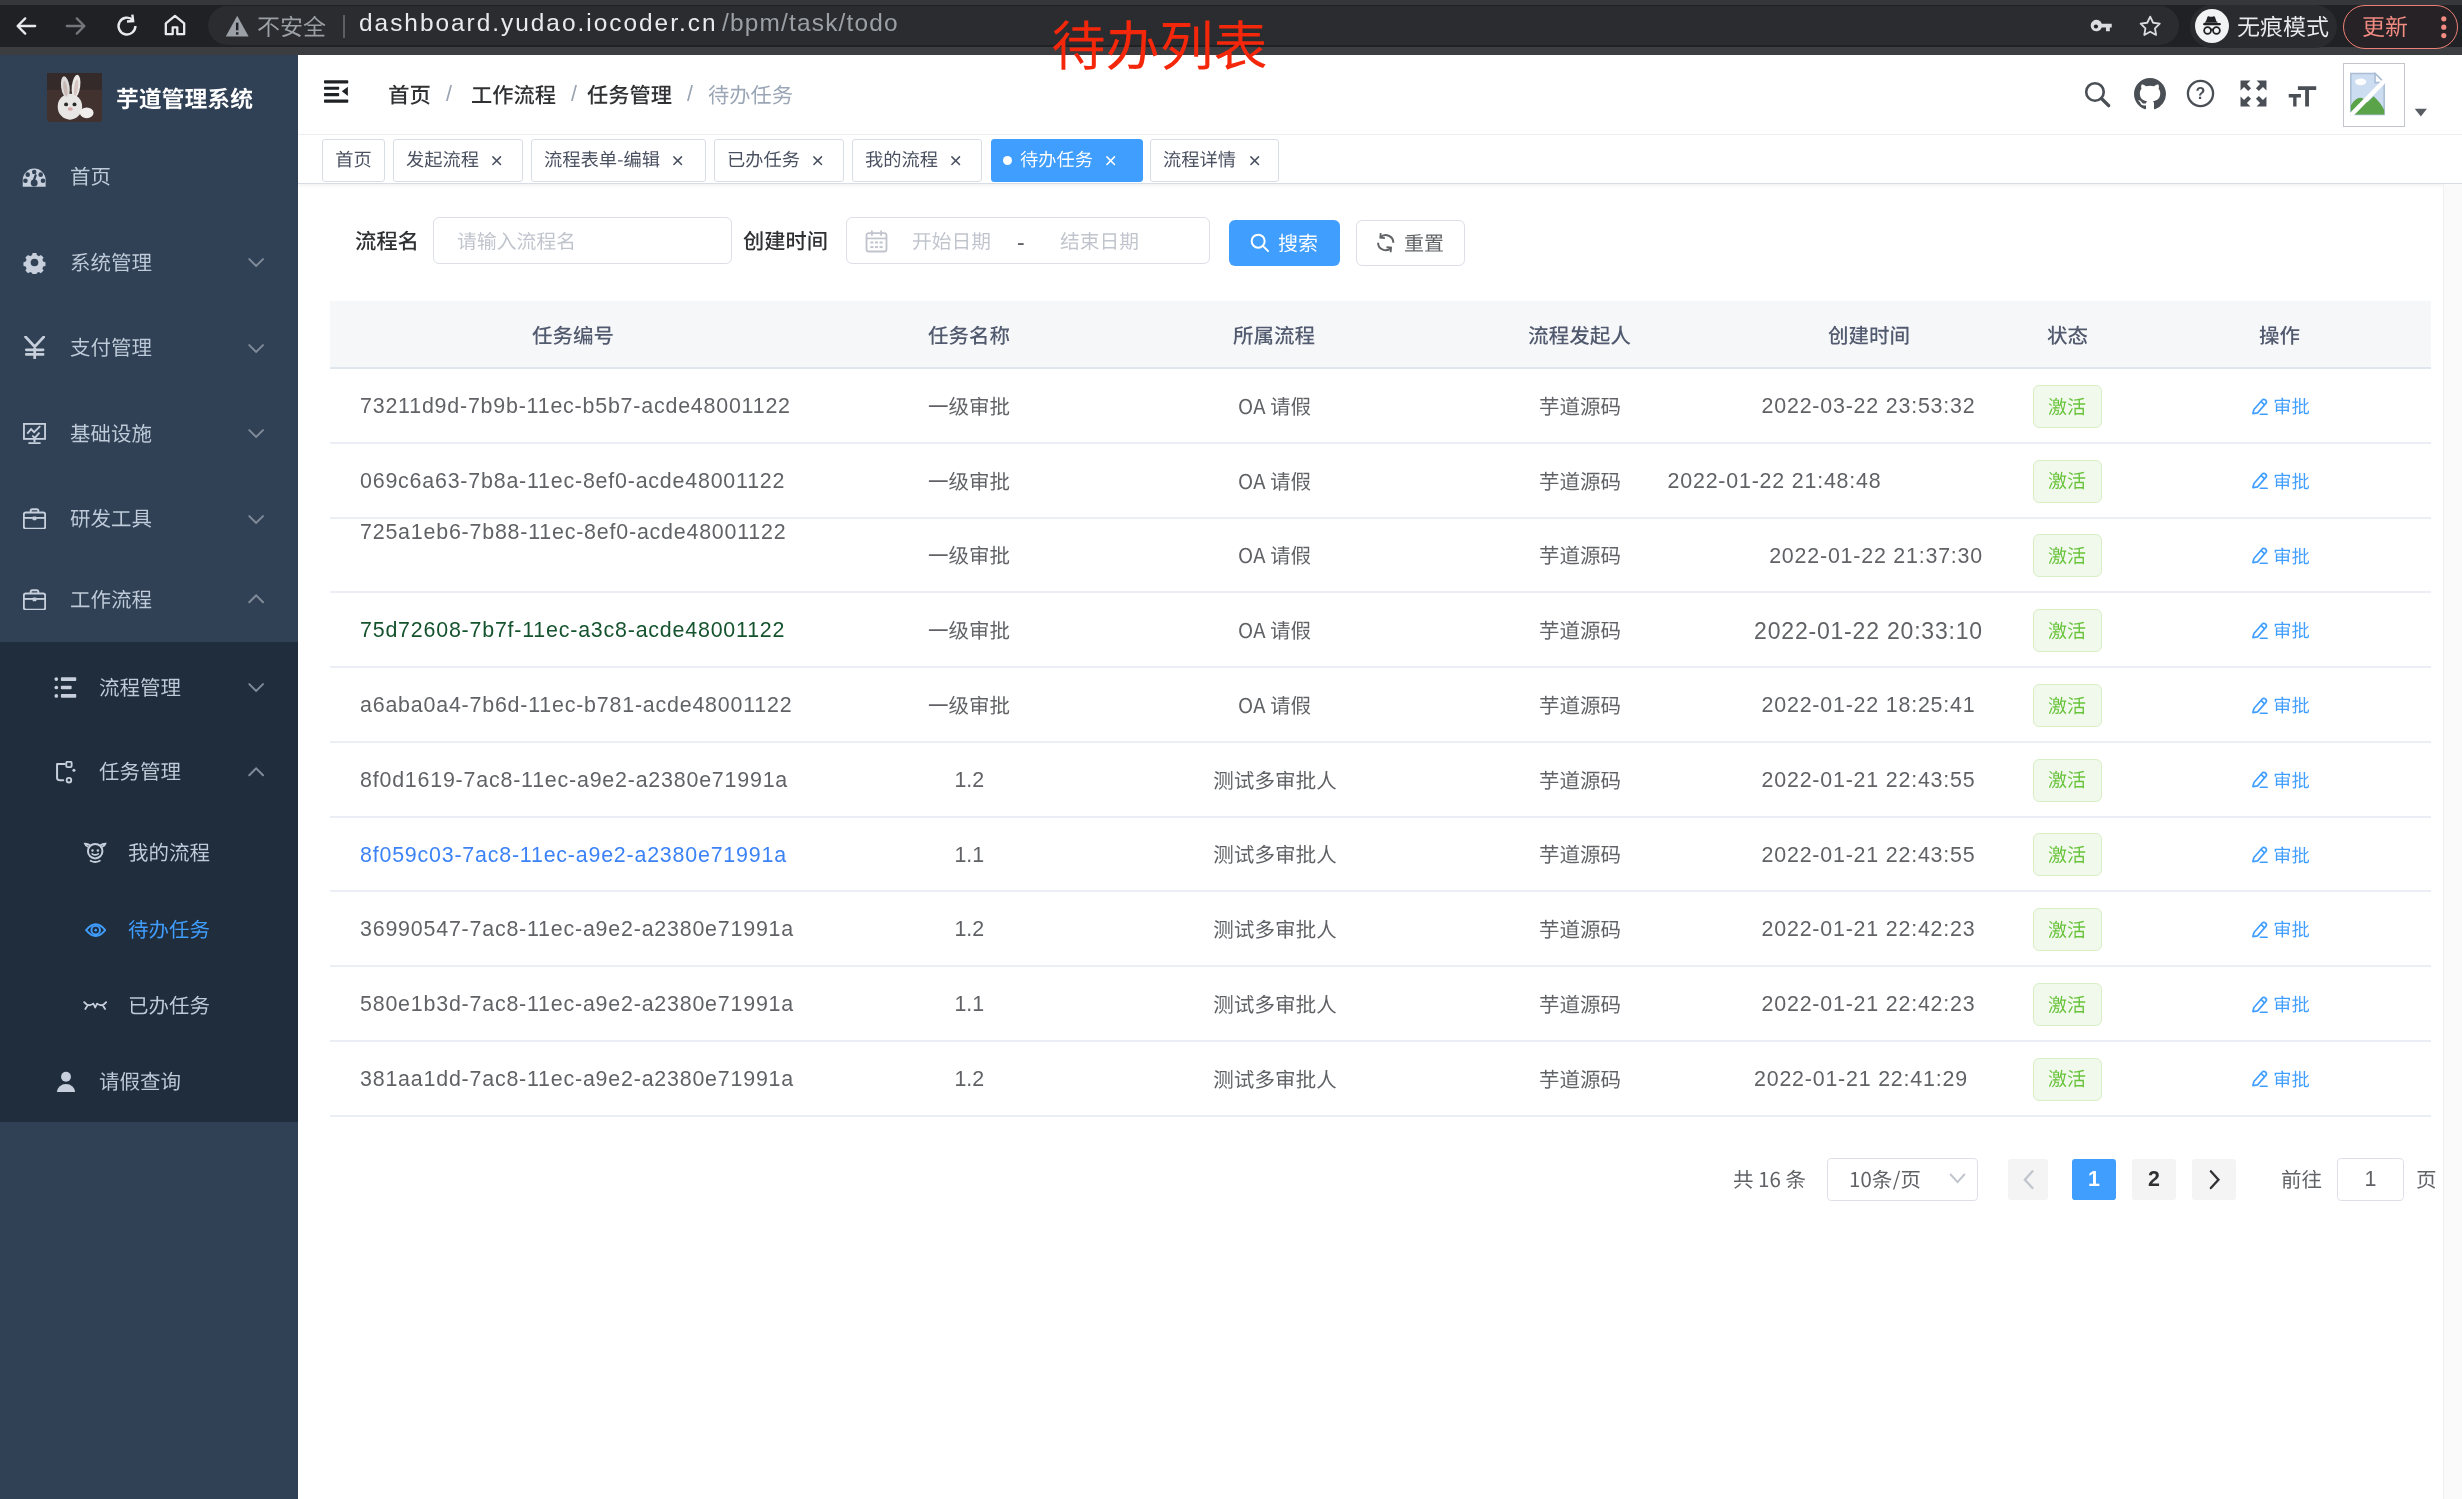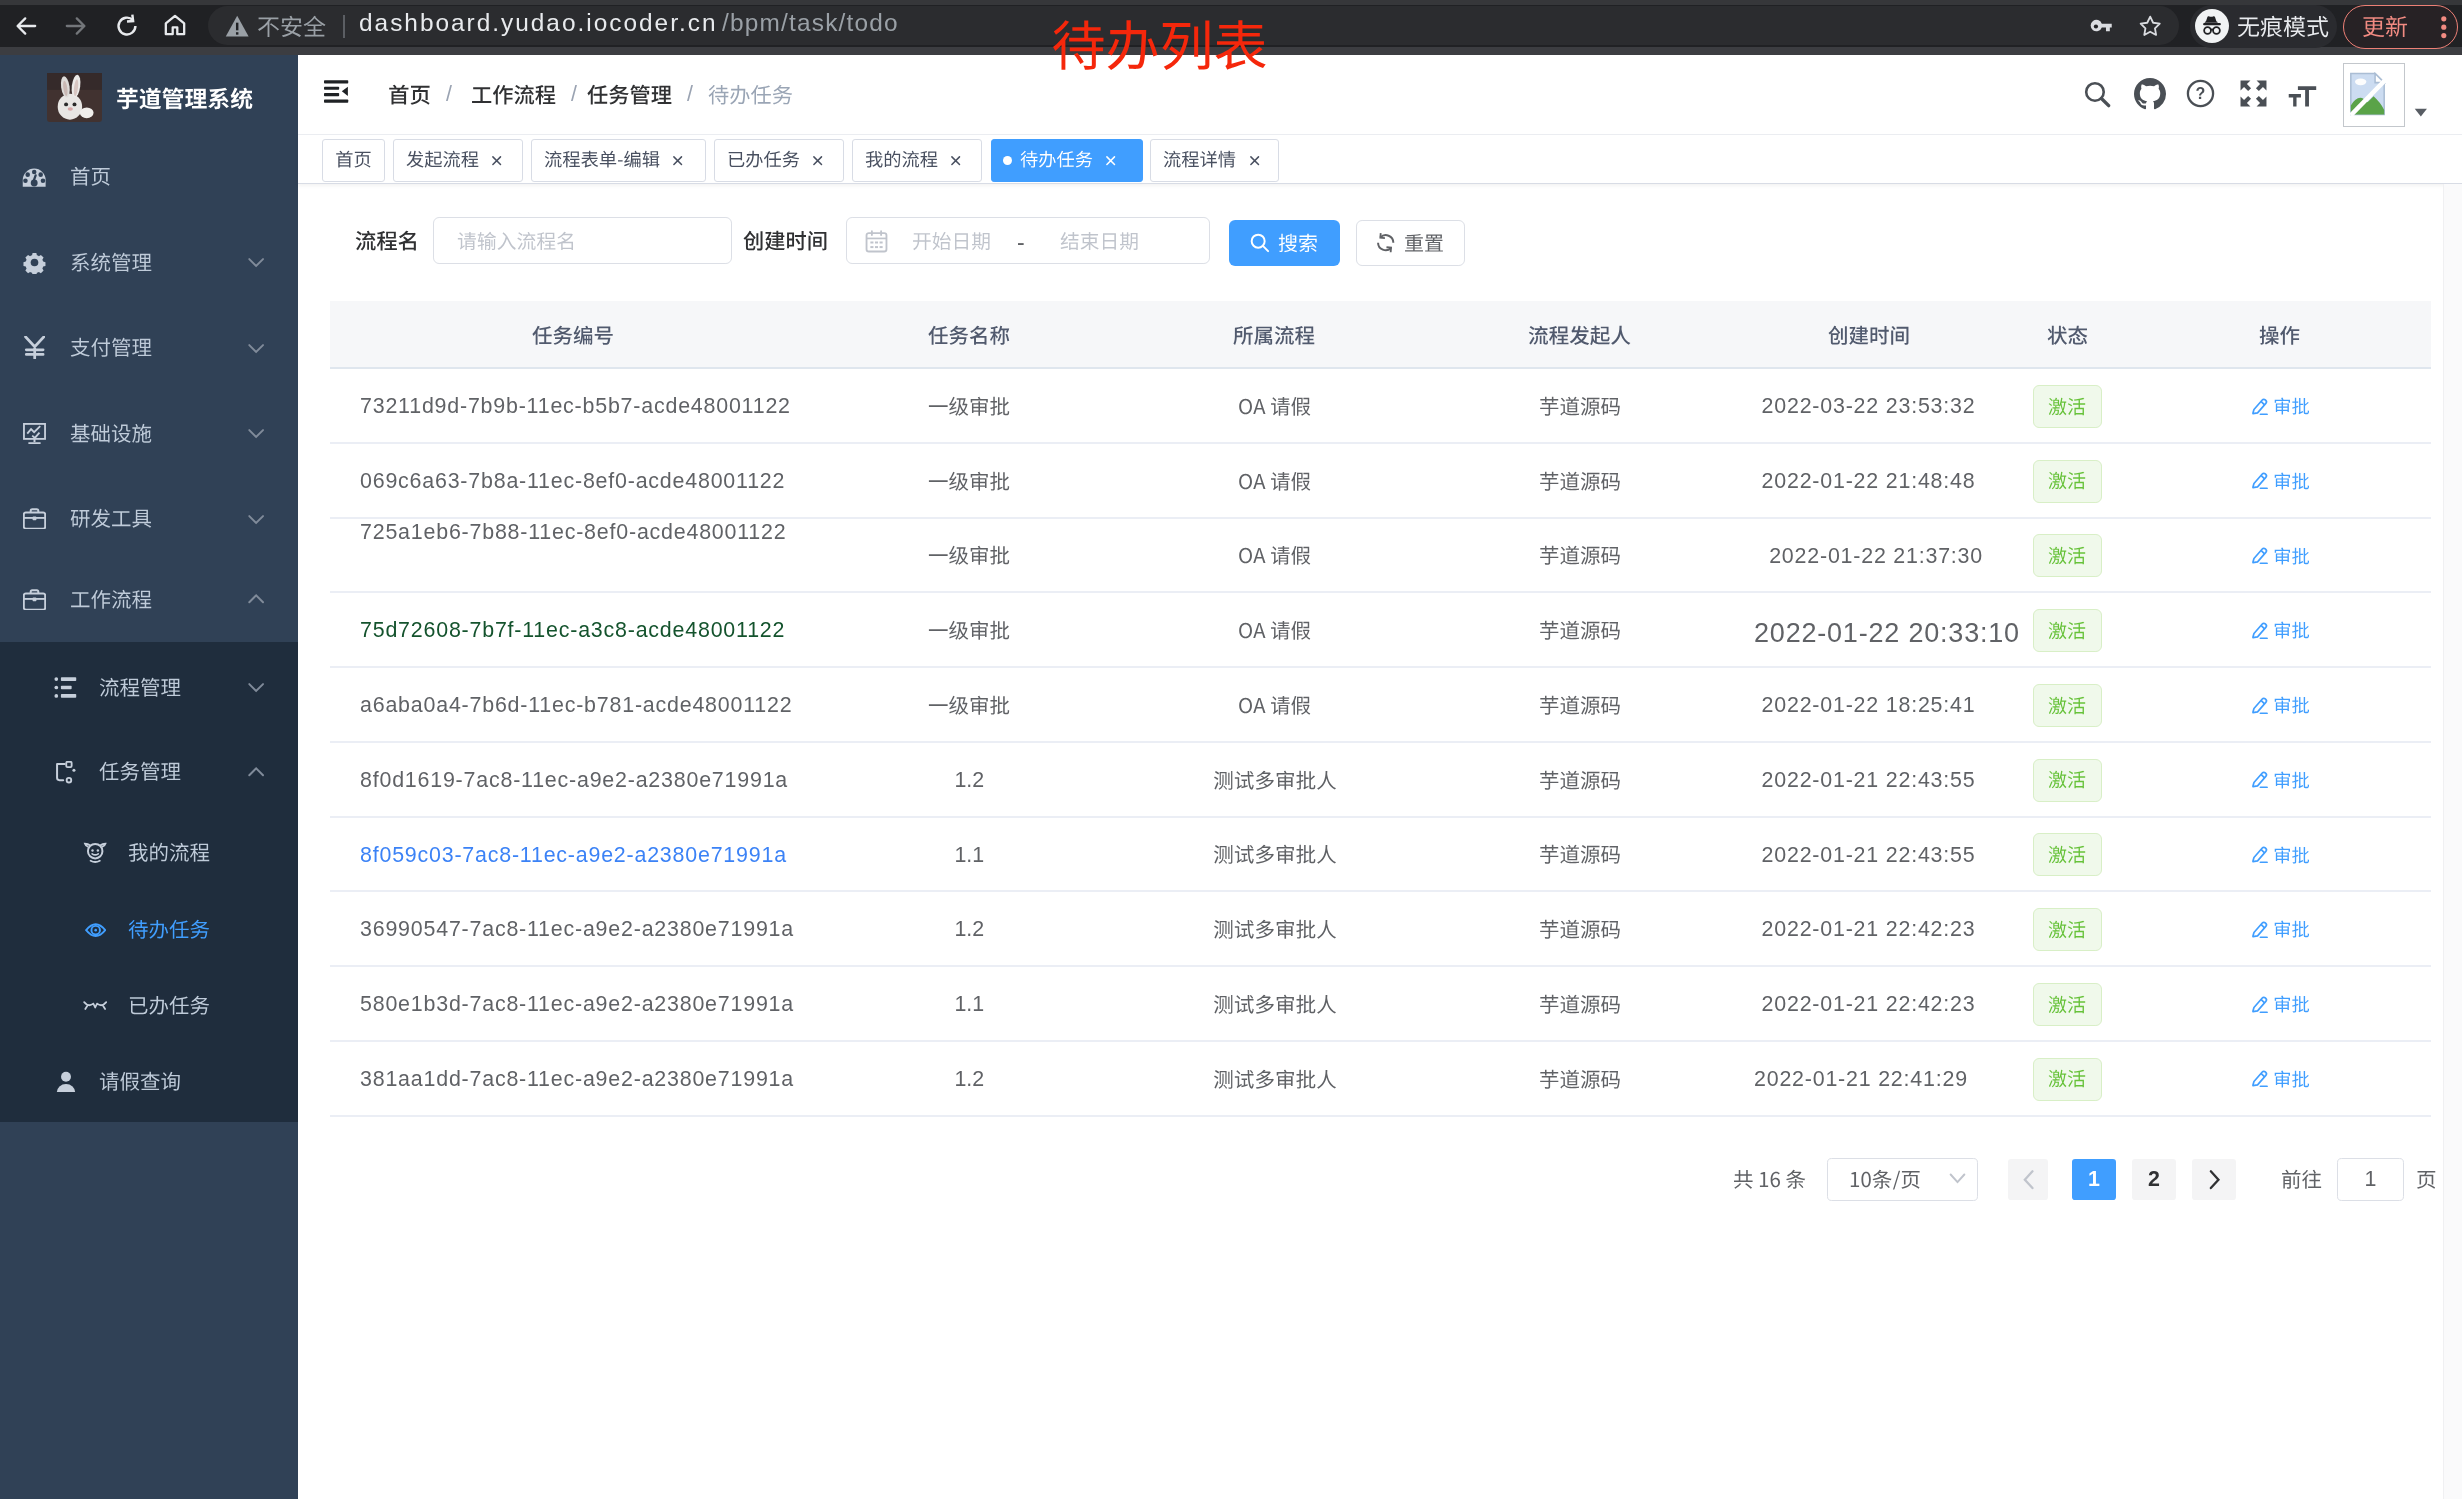--- a/index.html
+++ b/index.html
@@ -577,21 +577,21 @@
 <div class="ab" style="left:360px;top:469px;font-size:21.4px;color:#606266;white-space:pre;letter-spacing:0.8px">069c6a63-7b8a-11ec-8ef0-acde48001122</div>
 <svg class="ab" style="left:928px;top:471px" width="82" height="20.6" viewBox="0 0 108.0 27" fill="#606266">
       <use href="#z_yjsp"></use>
     </svg>
 <svg class="ab" style="left:1238px;top:471px" width="73" height="20.6" viewBox="0 0 96.5 27" fill="#606266">
       <use href="#z_oaqj"></use>
     </svg>
 <svg class="ab" style="left:1539px;top:471px" width="82" height="20.6" viewBox="0 0 108.0 27" fill="#606266">
       <use href="#z_ydym"></use>
     </svg>
-<div class="ab" style="left:1754px;top:469px;font-size:21.4px;color:#606266;white-space:pre;letter-spacing:0.8px;text-align:center;width:229px">2022-01-22 21:48:48</div>
+<div class="ab" style="left:1660px;top:469px;font-size:21.4px;color:#606266;white-space:pre;letter-spacing:0.8px;text-align:center;width:229px">2022-01-22 21:48:48</div>
 <div class="ab" style="left:2033px;top:460px;width:69px;height:43px;background:#f0f9eb;border:1.5px solid #d8efc6;border-radius:6.1px"></div>
 <svg class="ab" style="left:2048px;top:471px" width="38" height="19" viewBox="0 0 50.0 25" fill="#67c23a">
       <use href="#z_jh"></use>
     </svg>
 <svg class="ab" style="left:2251px;top:471px" width="17.5" height="18.3" viewBox="0 0 23 24">
 <path d="M2.6 20.9 L3.9 16.4 L14.8 3.9 a2.7 2.7 0 0 1 3.9 -.1 l.7.7 a2.8 2.8 0 0 1 .1 3.9 L8.6 20.8 L2.6 21.9 Z" stroke="#409eff" stroke-width="2.2" fill="none" stroke-linejoin="round"></path>
 <path d="M13.2 5.8 l4.6 4.4" stroke="#409eff" stroke-width="2.2"></path>
 <path d="M12.5 22.8 h8.5" stroke="#409eff" stroke-width="2.4" stroke-linecap="round"></path>
     </svg>
 <svg class="ab" style="left:2273px;top:472px" width="37" height="18.3" viewBox="0 0 52.0 26" fill="#409eff">
@@ -625,21 +625,21 @@
 <div class="ab" style="left:360px;top:618px;font-size:21.4px;color:#14532d;white-space:pre;letter-spacing:0.8px">75d72608-7b7f-11ec-a3c8-acde48001122</div>
 <svg class="ab" style="left:928px;top:620px" width="82" height="20.6" viewBox="0 0 108.0 27" fill="#606266">
       <use href="#z_yjsp"></use>
     </svg>
 <svg class="ab" style="left:1238px;top:620px" width="73" height="20.6" viewBox="0 0 96.5 27" fill="#606266">
       <use href="#z_oaqj"></use>
     </svg>
 <svg class="ab" style="left:1539px;top:620px" width="82" height="20.6" viewBox="0 0 108.0 27" fill="#606266">
       <use href="#z_ydym"></use>
     </svg>
-<div class="ab" style="left:1754px;top:618px;font-size:27px;color:#606266;white-space:pre;letter-spacing:0.8px;text-align:center;width:229px">2022-01-22 20:33:10</div>
+<div class="ab" style="left:1754px;top:618px;font-size:23px;color:#606266;white-space:pre;letter-spacing:0.8px;text-align:center;width:229px">2022-01-22 20:33:10</div>
 <div class="ab" style="left:2033px;top:609px;width:69px;height:43px;background:#f0f9eb;border:1.5px solid #d8efc6;border-radius:6.1px"></div>
 <svg class="ab" style="left:2048px;top:621px" width="38" height="19" viewBox="0 0 50.0 25" fill="#67c23a">
       <use href="#z_jh"></use>
     </svg>
 <svg class="ab" style="left:2251px;top:621px" width="17.5" height="18.3" viewBox="0 0 23 24">
 <path d="M2.6 20.9 L3.9 16.4 L14.8 3.9 a2.7 2.7 0 0 1 3.9 -.1 l.7.7 a2.8 2.8 0 0 1 .1 3.9 L8.6 20.8 L2.6 21.9 Z" stroke="#409eff" stroke-width="2.2" fill="none" stroke-linejoin="round"></path>
 <path d="M13.2 5.8 l4.6 4.4" stroke="#409eff" stroke-width="2.2"></path>
 <path d="M12.5 22.8 h8.5" stroke="#409eff" stroke-width="2.4" stroke-linecap="round"></path>
     </svg>
 <svg class="ab" style="left:2273px;top:621px" width="37" height="18.3" viewBox="0 0 52.0 26" fill="#409eff">

